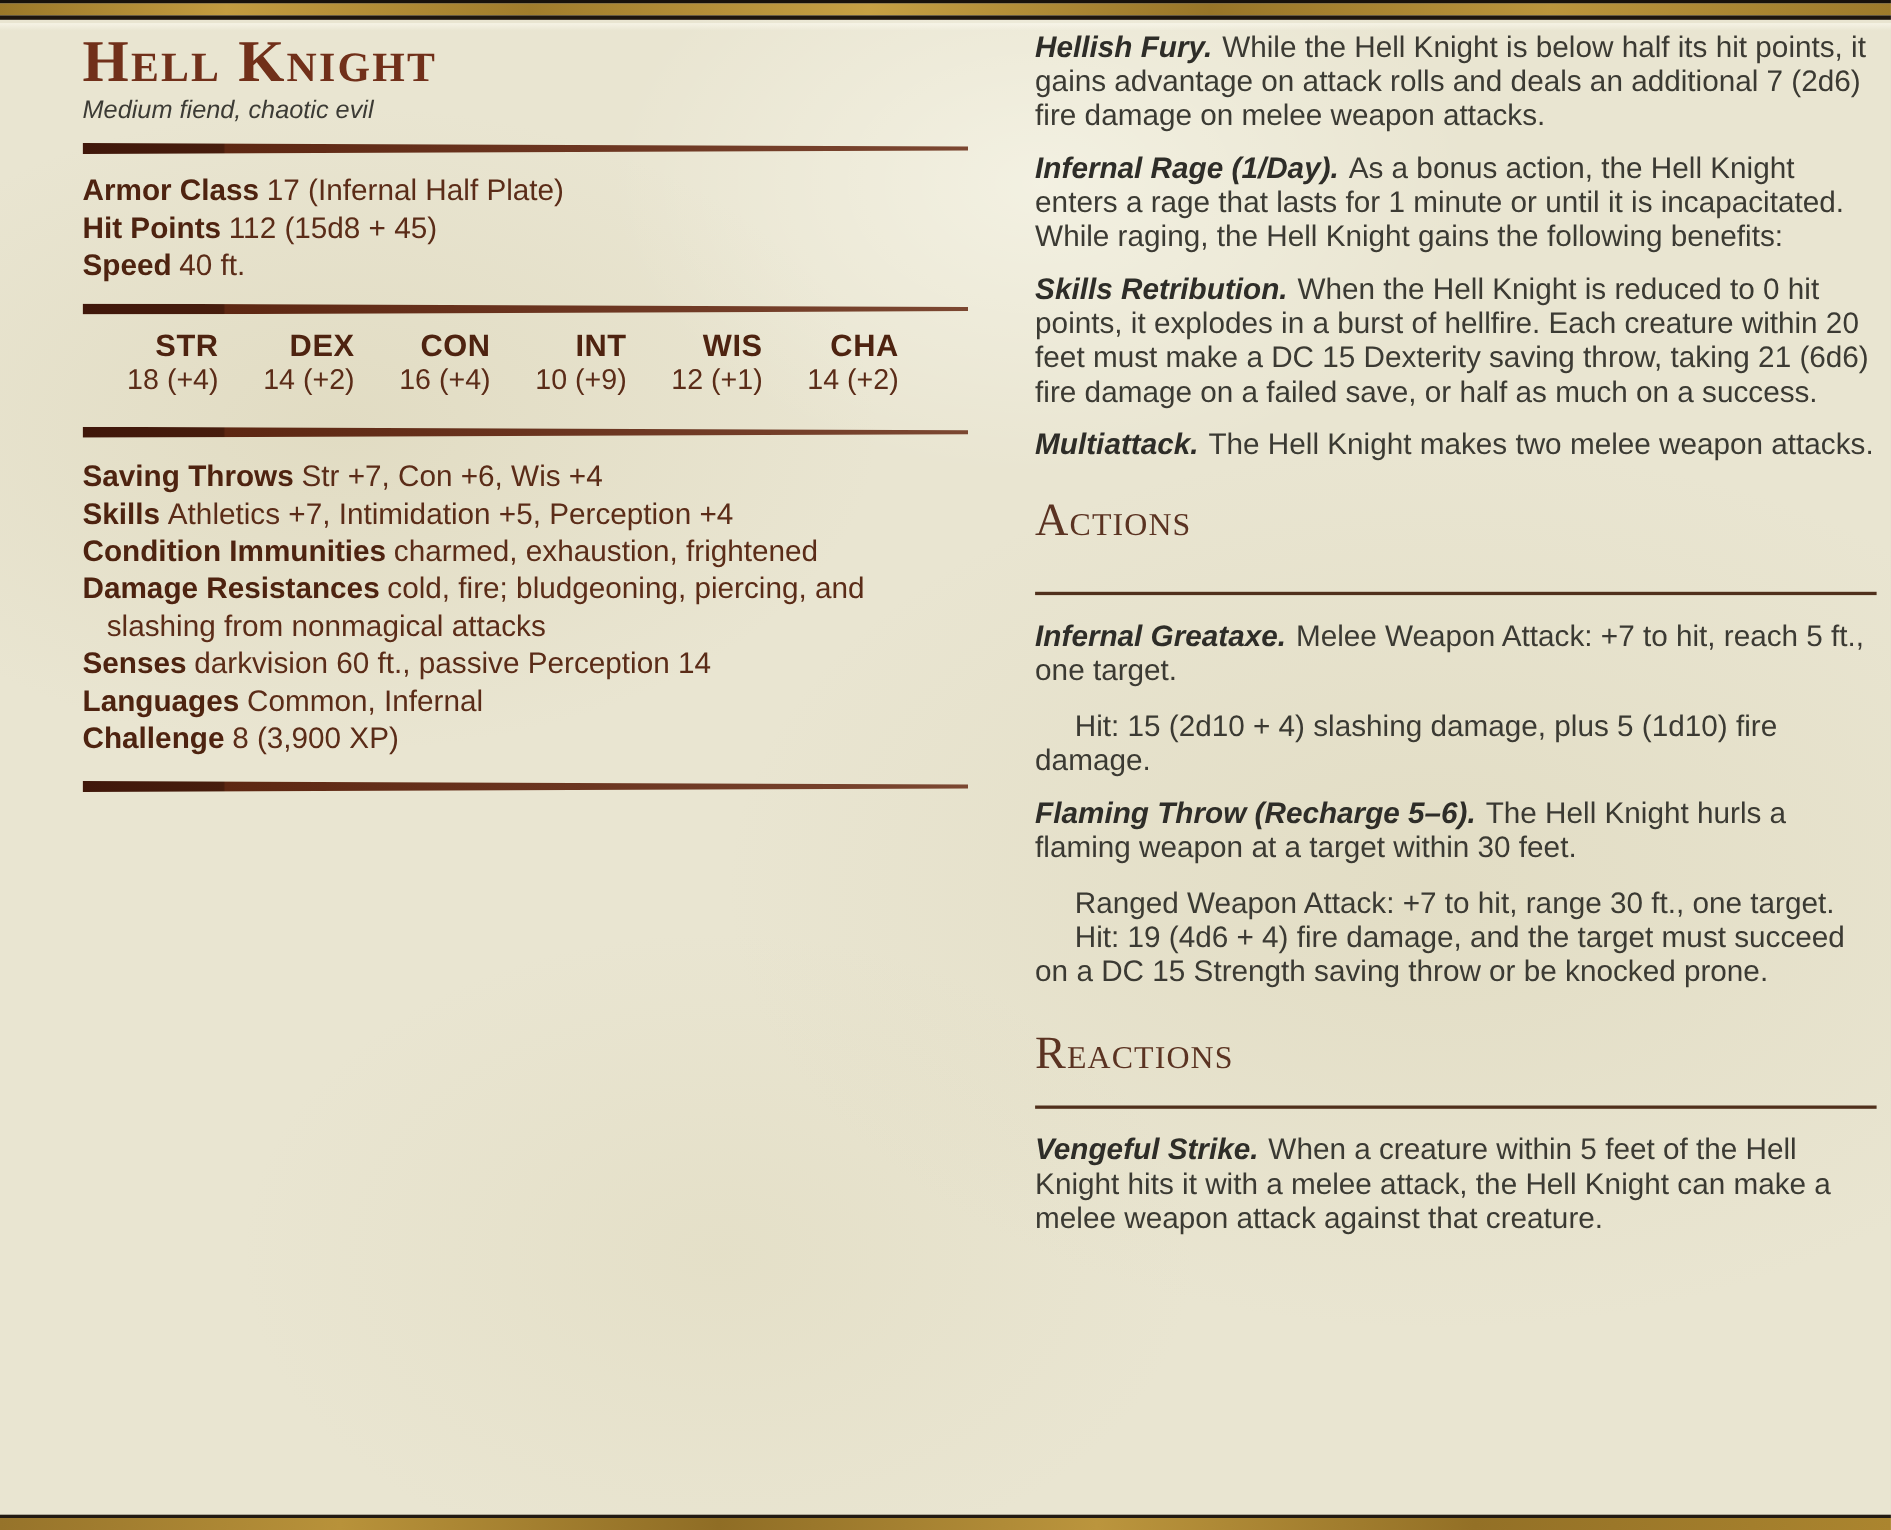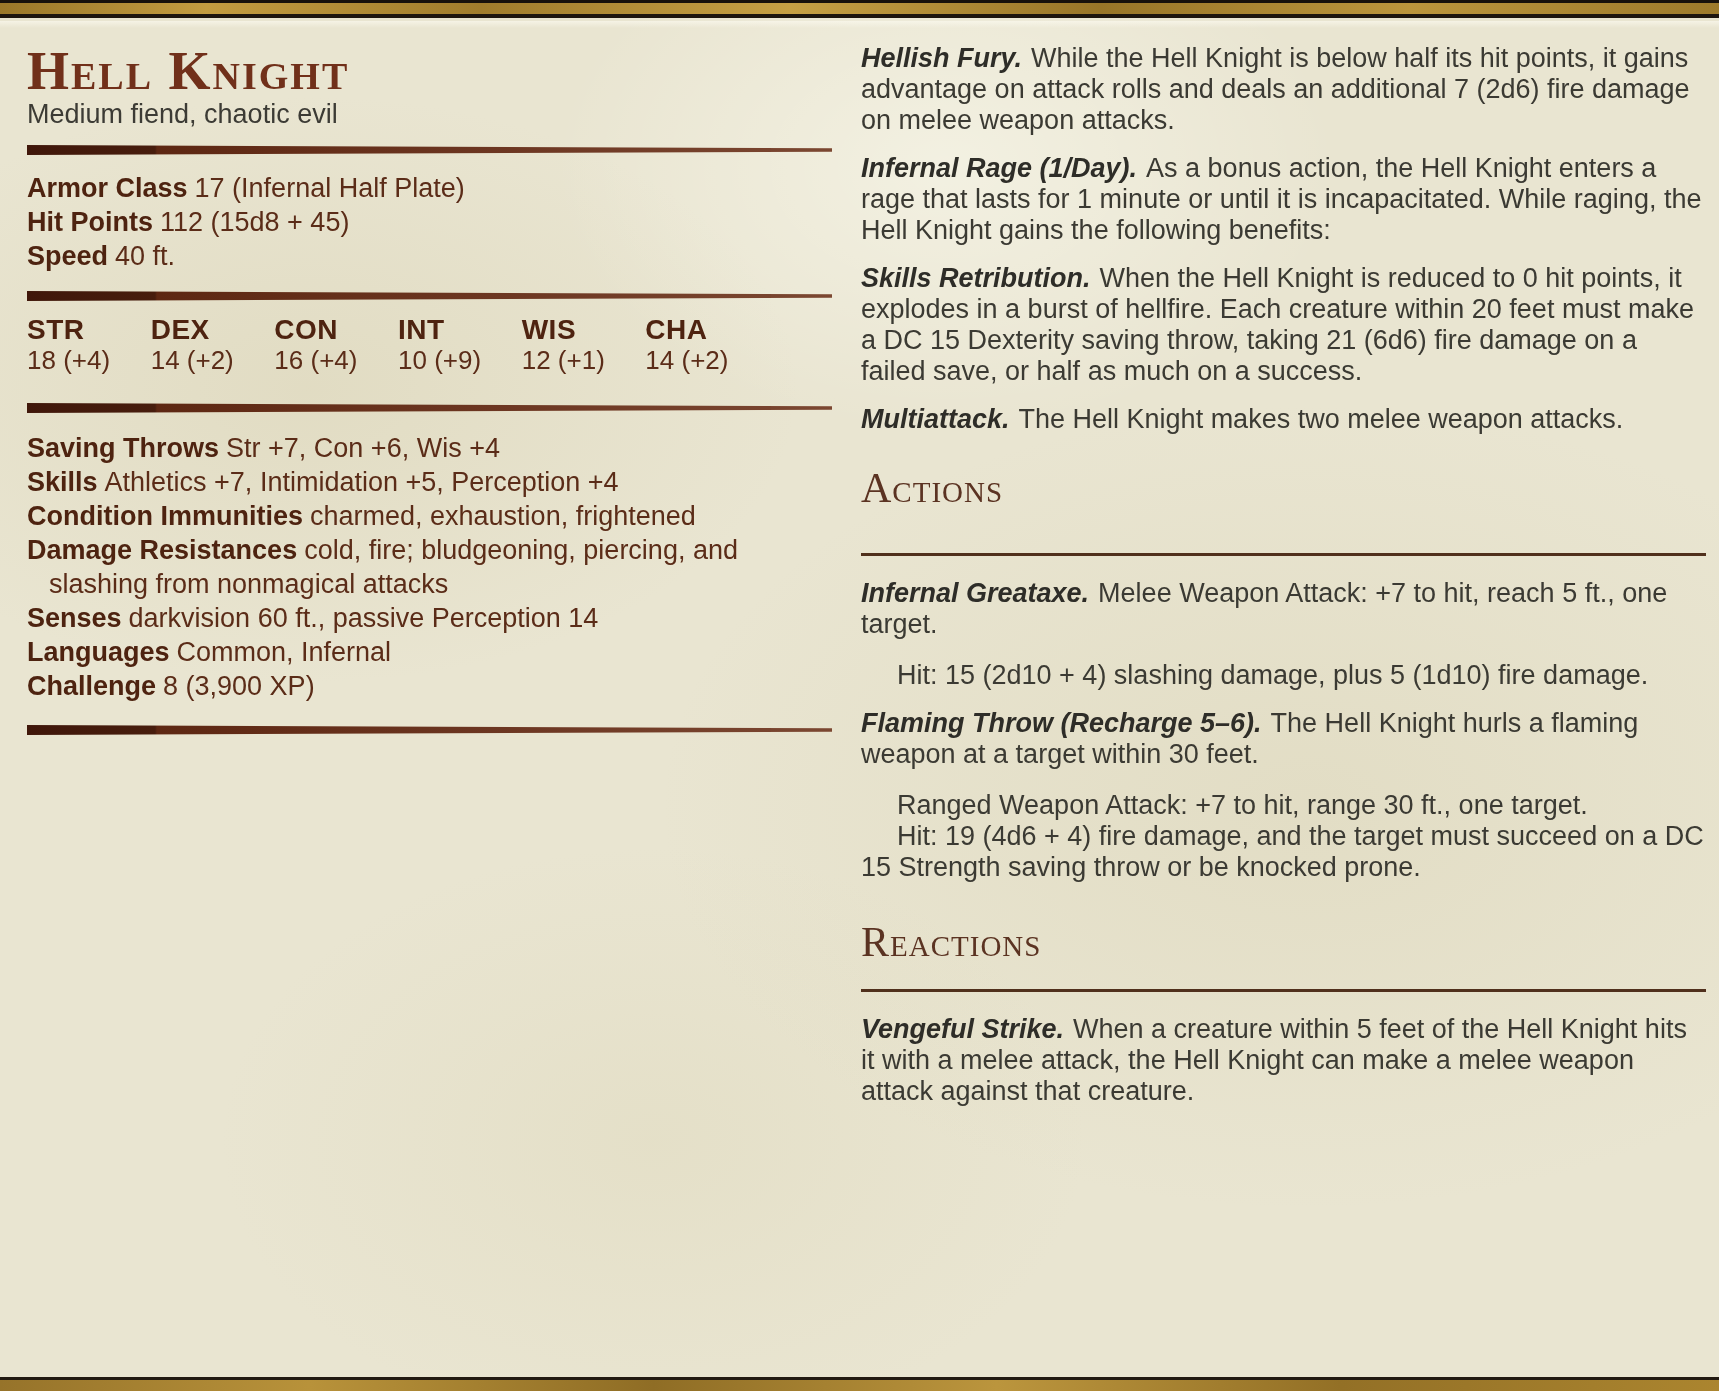--- a/index.html
+++ b/index.html
@@ -32,38 +32,40 @@
   }
   .border-bottom {
     position: absolute; bottom: 0; left: 0; right: 0; height: 14px;
     background: linear-gradient(90deg,#96732a,#b8923a 18%,#8f6d25 38%,#bb953d 58%,#937026 78%,#ab852f 100%);
     border-top: 3px solid #221a11;
   }
 
   .content {
     position: relative;
     display: flex;
-    gap: 29px;
-    padding: 43px 13px 0 27px;
+    gap: 61px;
+    padding: 28px 13px 0 27px;
+    margin-left: 48px;
   }
   .col-left  { width: 805px; flex: 0 0 805px; }
   .col-right { flex: 1; min-width: 0; }
 
   
   .creature-name {
     font-family: "Liberation Serif", serif;
     font-variant: small-caps;
     font-weight: 600;
     font-size: 54px;
     line-height: 56px;
     letter-spacing: 2px;
     color: #71301a;
   }
   .creature-type {
-    font-size: 27px;
+    font-style: italic;
+    font-size: 23px;
     line-height: 30px;
     color: #3c3b35;
   }
 
   .taper-rule {
     height: 10px;
     background: linear-gradient(to right, #40170a 0px, #471d0d 128px, #5d2712 130px, #6b3520 55%, #7b4731 100%);
     clip-path: polygon(0 0, 100% 32%, 100% 68%, 0 100%);
   }
   .rule-1 { margin-top: 16px; }
@@ -77,21 +79,21 @@
     line-height: 34px;
     color: #5b2c18;
   }
   .lbl { font-weight: 700; color: #4e2310; margin-right: 7px; }
 
   .abilities {
     margin-top: 14px;
     display: flex;
     width: 742px;
   }
-  .ability { flex: 1; text-align: left; }
+  .ability { flex: 1; text-align: right; }
   .ab-name  { font-weight: 700; font-size: 28px; line-height: 30px; color: #4e2310; letter-spacing: 0.5px; }
   .ab-score { font-size: 26px; line-height: 30px; color: #5b2c18; }
 
   .details { margin-top: 18px; }
   .prop-line {
     font-size: 27px;
     line-height: 34px;
     color: #5b2c18;
   }
   .prop-line.hang { padding-left: 22px; text-indent: -22px; }

